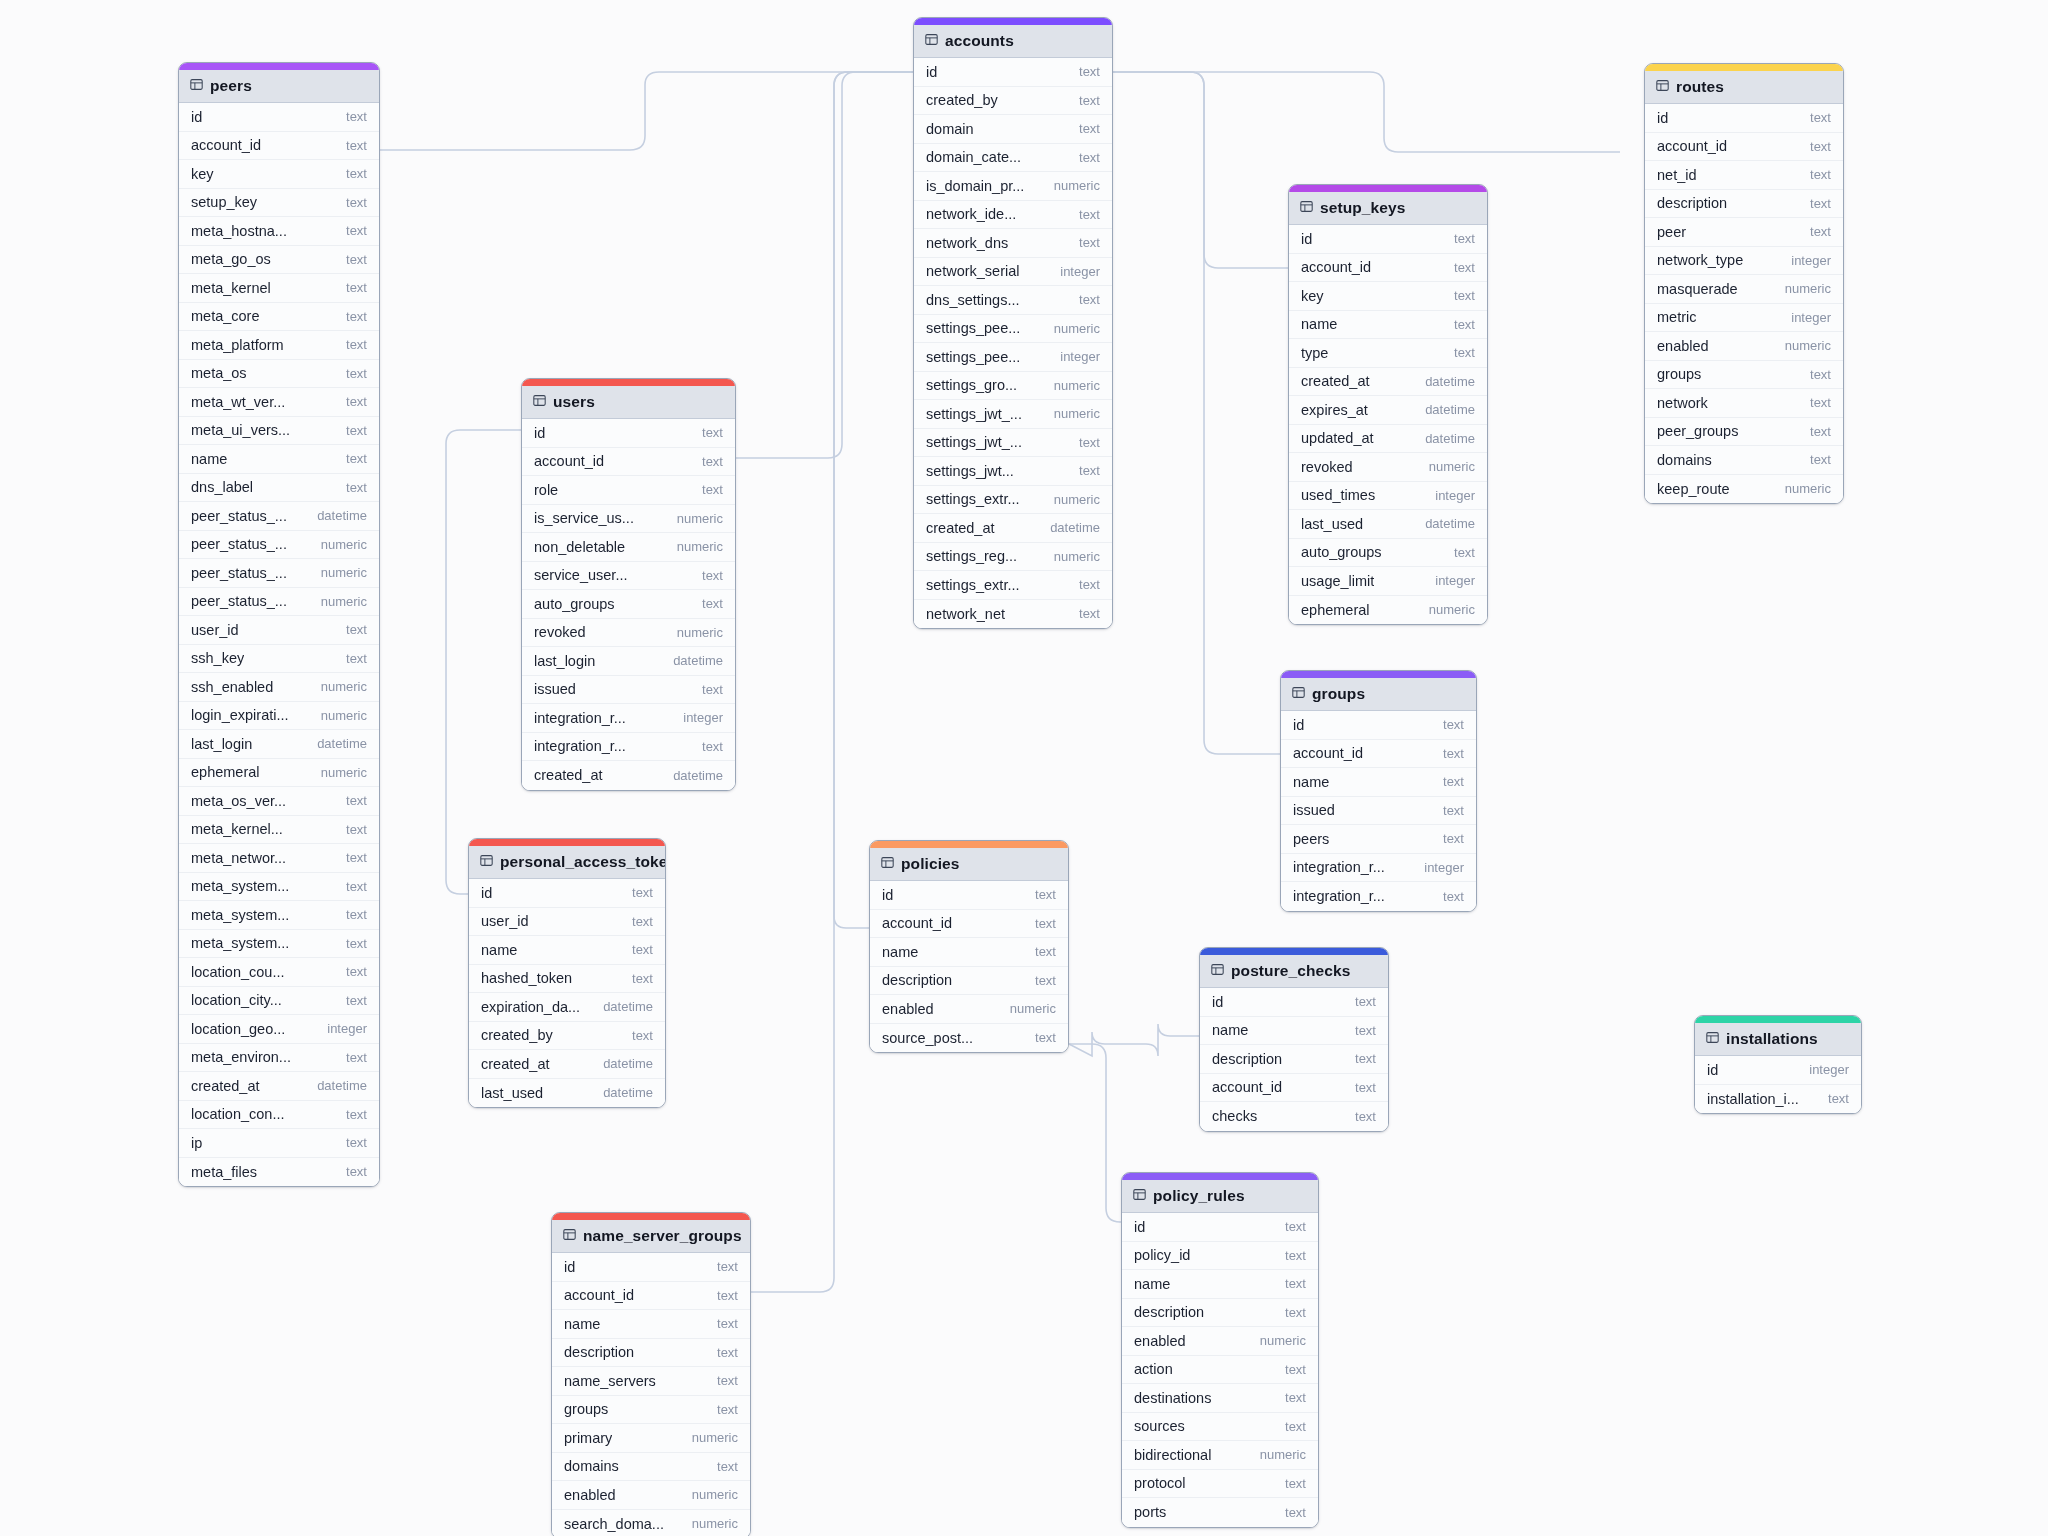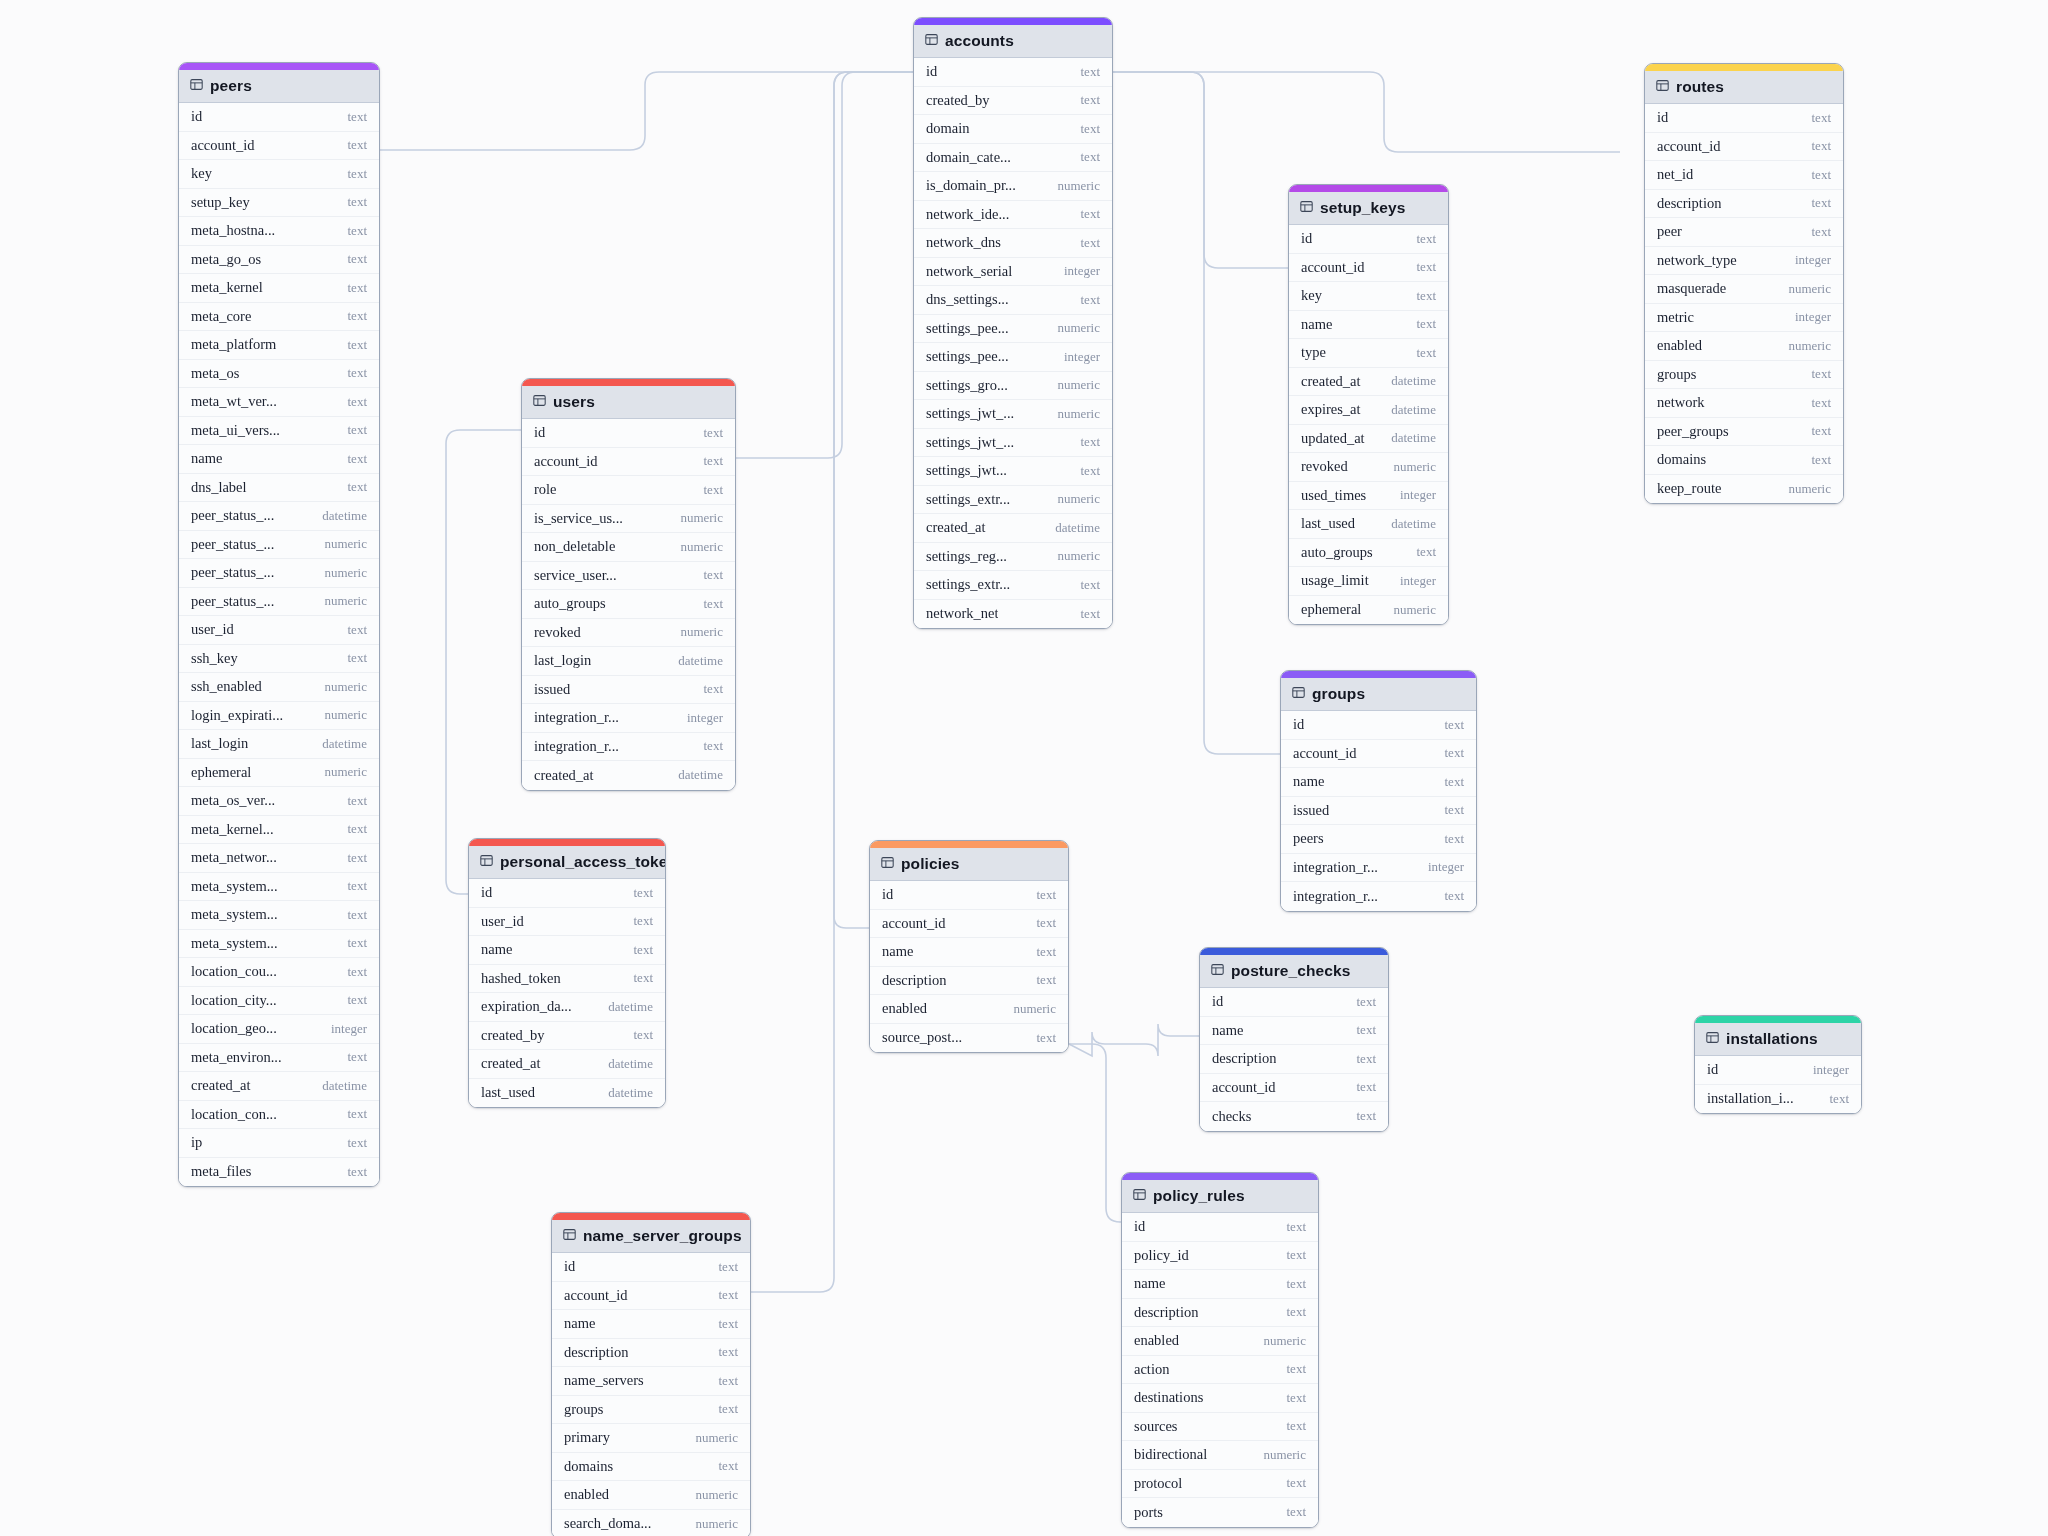--- a/index.html
+++ b/index.html
@@ -42,21 +42,21 @@
     padding: 7px 11px 7px 11px;
     border-bottom: 1px solid #c3cbd8;
   }
   .table-header .tname {
     font-size: 15.5px;
     font-weight: bold;
     color: #131722;
     letter-spacing: 0.1px;
   }
   .tbl-icon { flex: none; display: block; }
-  .rows { display: block; background: #fbfcfd; font-family: Liberation Serif, serif; }
+  .rows { display: block; background: #fbfcfd; }
   .row {
     display: flex;
     align-items: center;
     justify-content: space-between;
     padding: 0 12px;
     height: 28.5px;
     border-bottom: 1px solid #eceff3;
     background: #fbfcfd;
   }
   .row:last-child { border-bottom: none; }
@@ -625,21 +625,21 @@
           <div class="row">
             <span class="col-name">protocol</span>
             <span class="col-type">text</span>
           </div>
           <div class="row">
             <span class="col-name">ports</span>
             <span class="col-type">text</span>
           </div>
         </div>
   </div>
-      <div class="table-node" style="left: 1288px; top: 184px; width: 161px;">
+      <div class="table-node" style="left: 1288px; top: 184px; width: 200px;">
     <div class="accent-bar" style="background: rgb(180, 74, 232);"></div>
     <div class="table-header">
       <span class="tbl-icon">
         <svg width="13" height="13" viewBox="0 0 16 16" aria-hidden="true">
           <rect x="1" y="2" width="14" height="12" rx="1.6" fill="none" stroke="#3c4658" stroke-width="1.3"></rect>
           <line x1="1" y1="6" x2="15" y2="6" stroke="#3c4658" stroke-width="1.2"></line>
           <line x1="6" y1="6" x2="6" y2="14" stroke="#3c4658" stroke-width="1.2"></line>
         </svg>
       </span>
       <span class="tname">setup_keys</span>

